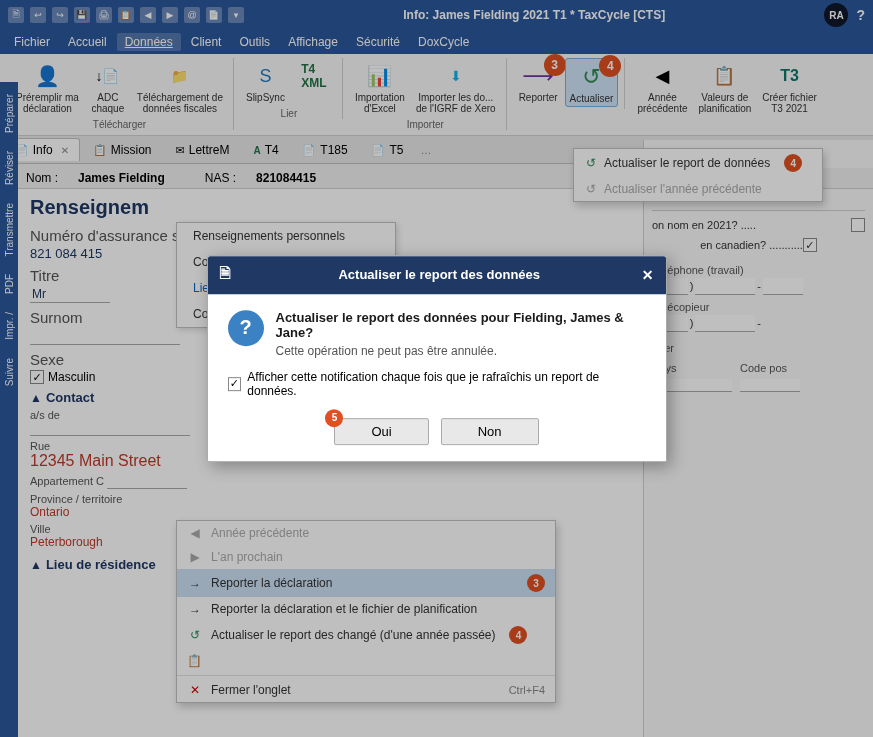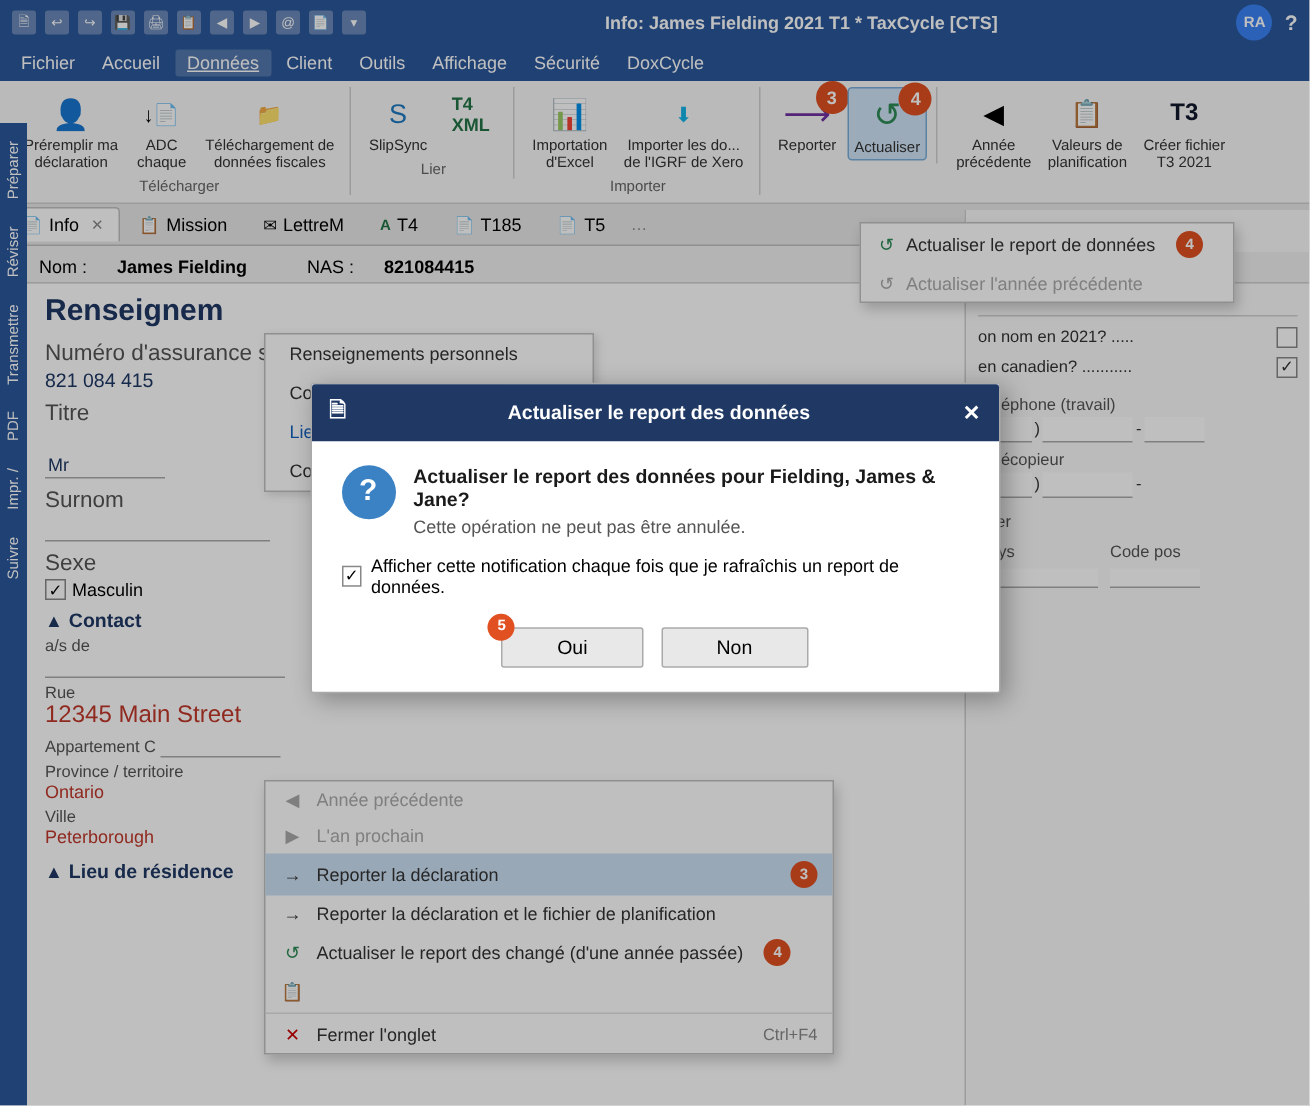--- a/index.html
+++ b/index.html
@@ -5,21 +5,21 @@
     * { box-sizing: border-box; margin: 0; padding: 0; }
     body { font-family: 'Segoe UI', Arial, sans-serif; font-size: 12px; background: #f0f0f0; width: 873px; height: 737px; overflow: hidden; position: relative; }
 
     
     .title-bar { background: #2b579a; color: white; height: 30px; display: flex; align-items: center; justify-content: space-between; padding: 0 8px; }
     .title-bar-left { display: flex; align-items: center; gap: 4px; }
     .title-bar-icons { display: flex; gap: 6px; }
     .title-icon { width: 16px; height: 16px; background: rgba(255,255,255,0.3); border-radius: 2px; display: inline-flex; align-items: center; justify-content: center; font-size: 9px; color: white; }
     .title-text { font-size: 12px; font-weight: 600; flex: 1; text-align: center; }
     .title-bar-right { display: flex; align-items: center; gap: 8px; }
-    .avatar { width: 24px; height: 24px; background: #3b82f6; border-radius: 50%; display: flex; align-items: center; justify-content: center; font-size: 10px; color: white; font-weight: bold; }
+    .avatar { width: 24px; height: 24px; background: #0f172a; border-radius: 50%; display: flex; align-items: center; justify-content: center; font-size: 10px; color: white; font-weight: bold; }
     .help-btn { color: white; font-size: 14px; font-weight: bold; }
 
     
     .menu-bar { background: #2b579a; color: white; height: 24px; display: flex; align-items: center; padding: 0 6px; gap: 2px; }
     .menu-item { padding: 2px 8px; font-size: 12px; cursor: pointer; border-radius: 2px; }
     .menu-item:hover, .menu-item.active { background: rgba(255,255,255,0.2); }
     .menu-item.underline { text-decoration: underline; }
 
     
     .ribbon { background: #f8f8f8; border-bottom: 1px solid #d0d0d0; padding: 4px 6px 2px; }
@@ -226,21 +226,21 @@
           <div class="ribbon-btn-icon" style="font-size:18px;">◀</div>
           <div class="ribbon-btn-label">Année
 précédente</div>
         </div>
         <div class="ribbon-btn">
           <div class="ribbon-btn-icon" style="font-size:18px;">📋</div>
           <div class="ribbon-btn-label">Valeurs de
 planification</div>
         </div>
         <div class="ribbon-btn">
-          <div class="ribbon-btn-icon" style="font-size:16px; color:#0f172a; font-weight:bold;">T3</div>
+          <div class="ribbon-btn-icon" style="font-size:16px; color:#0f766e; font-weight:bold;">T3</div>
           <div class="ribbon-btn-label">Créer fichier
 T3 2021</div>
         </div>
       </div>
     </div>
   </div>
 </div>
 
 <div class="tabs-bar">
   <div class="tab active">
@@ -294,21 +294,21 @@
     <div class="form-row">
       <div class="form-field">
         <label>Numéro d'assurance so</label>
         <span class="nas-value">821 084 415</span>
       </div>
     </div>
 
     <div class="form-row">
       <div class="form-field">
         <label>Titre</label>
-        <input type="text" class="field-value" style="width: 50px; margin-top: 16px;" value="Mr">
+        <input type="text" class="field-value" style="width: 50px;" value="Mr">
       </div>
     </div>
 
     <div class="form-row">
       <div class="form-field">
         <label>Surnom</label>
         <input type="text" class="field-value" style="width: 150px;" value="">
       </div>
     </div>
 
@@ -364,21 +364,21 @@
     <div style="border-bottom:1px solid #d0d0d0; padding-bottom:4px; margin-bottom:6px;">
       <span style="font-size:11px; color:#555;">................ </span>
       <strong>2. Conjoint(e) de fa</strong>
       <div style="font-size:11px; margin-top:4px;">à changé en 2021, indiquez :</div>
       <div style="font-size:11px; font-weight:bold; margin-top:4px;">État civil antérieur</div>
     </div>
     <div style="display:flex; justify-content:space-between; align-items:center; margin-bottom:4px;gap:36px;">
       <span style="font-size:11px;">on nom en 2021? .....</span>
       <div class="checkbox-box" style="width:14px; height:14px;"></div>
     </div>
-    <div style="display:flex; justify-content:space-between; align-items:center; margin-bottom:8px;">
+    <div style="display:flex; justify-content:center; align-items:center; margin-bottom:8px;">
       <span style="font-size:11px;">en canadien? ...........</span>
       <div class="checkbox-box" style="width:14px; height:14px;">✓</div>
     </div>
     <div style="margin-bottom:4px;">
       <div style="font-size:11px; color:#555;">Téléphone (travail)</div>
       <div style="display:flex; gap:2px; font-size:11px;">
         <span>(</span>
         <input type="text" style="width: 30px; border-top: none; border-right: none; border-left: none; border-image: initial; border-bottom: 1px solid rgb(170, 170, 170); font-size: 11px;" value="">
         <span>)</span>
         <input type="text" style="width: 60px; border-top: none; border-right: none; border-left: none; border-image: initial; border-bottom: 1px solid rgb(170, 170, 170); font-size: 11px;" value="">

